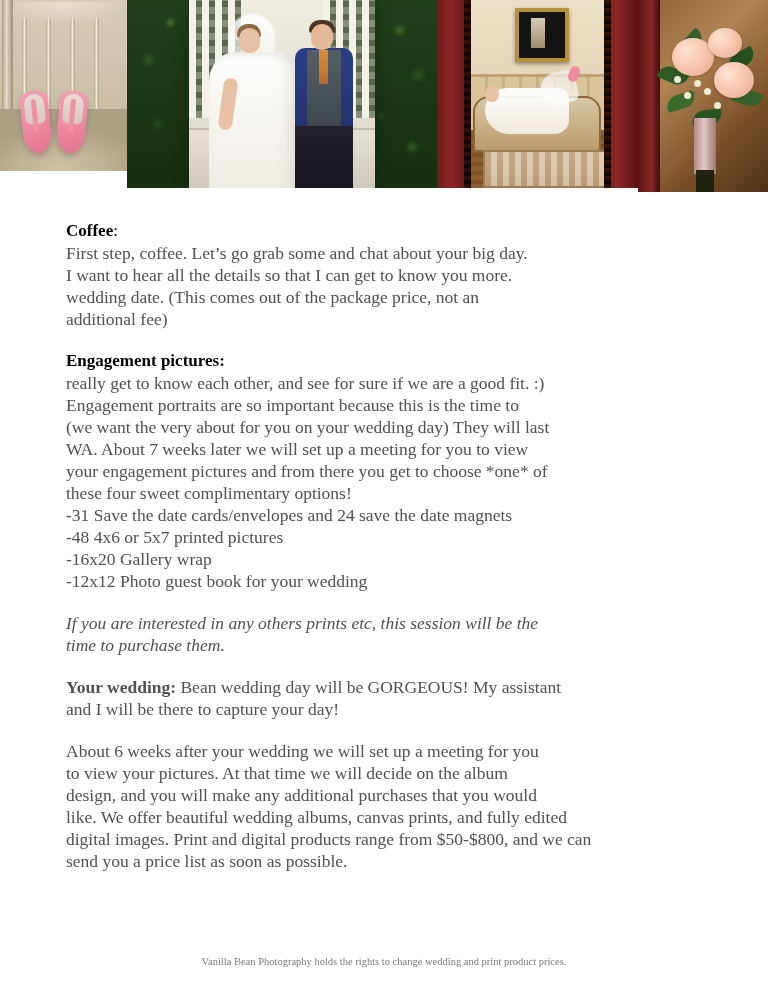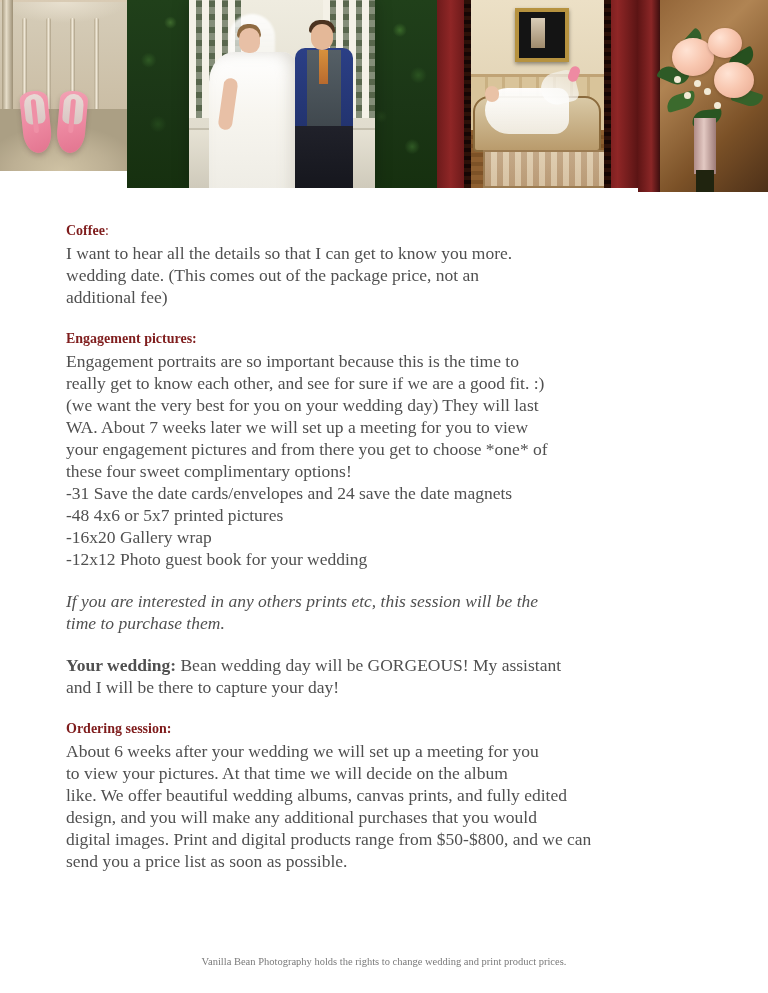--- a/index.html
+++ b/index.html
@@ -292,23 +292,23 @@
 
   
   .content {
     padding: 24px 66px 0 66px;
     box-sizing: border-box;
   }
   .section { margin: 0 0 20px 0; }
   .section:last-of-type { margin-bottom: 0; }
   .heading {
     font-weight: bold;
-    font-size: 14px;
+    font-size: 17px;
     line-height: 22px;
-    color: #7f1d1d;
+    color: #000000;
   }
   .heading .plain { font-weight: normal; }
   .body-line {
     font-size: 17.5px;
     line-height: 22px;
     color: #505050;
     white-space: nowrap;
   }
   .italic-block .body-line { font-style: italic; }
   .inline-head {
@@ -424,54 +424,54 @@
       <div class="stembase"></div>
     </div>
   </div>
 
 </div>
 
 <div class="content">
 
   <div class="section">
     <div class="heading"><span>Coffee</span><span class="plain">:</span></div>
+    <div class="body-line">First step, coffee. Let’s go grab some and chat about your big day.</div>
     <div class="body-line">I want to hear all the details so that I can get to know you more.</div>
     <div class="body-line">wedding date. (This comes out of the package price, not an</div>
     <div class="body-line">additional fee)</div>
   </div>
 
   <div class="section">
     <div class="heading"><span>Engagement pictures:</span></div>
+    <div class="body-line">really get to know each other, and see for sure if we are a good fit. :)</div>
     <div class="body-line">Engagement portraits are so important because this is the time to</div>
-    <div class="body-line">really get to know each other, and see for sure if we are a good fit. :)</div>
-    <div class="body-line">(we want the very best for you on your wedding day) They will last</div>
+    <div class="body-line">(we want the very about for you on your wedding day) They will last</div>
     <div class="body-line">WA. About 7 weeks later we will set up a meeting for you to view</div>
     <div class="body-line">your engagement pictures and from there you get to choose *one* of</div>
     <div class="body-line">these four sweet complimentary options!</div>
     <div class="body-line">-31 Save the date cards/envelopes and 24 save the date magnets</div>
     <div class="body-line">-48 4x6 or 5x7 printed pictures</div>
     <div class="body-line">-16x20 Gallery wrap</div>
     <div class="body-line">-12x12 Photo guest book for your wedding</div>
   </div>
 
   <div class="section italic-block">
     <div class="body-line">If you are interested in any others prints etc, this session will be the</div>
     <div class="body-line">time to purchase them.</div>
   </div>
 
   <div class="section">
     <div class="body-line"><span class="inline-head">Your wedding:</span><span> Bean wedding day will be GORGEOUS! My assistant</span></div>
     <div class="body-line">and I will be there to capture your day!</div>
   </div>
 
   <div class="section">
-    <div class="heading"><span>Ordering session:</span></div>
     <div class="body-line">About 6 weeks after your wedding we will set up a meeting for you</div>
     <div class="body-line">to view your pictures. At that time we will decide on the album</div>
+    <div class="body-line">design, and you will make any additional purchases that you would</div>
     <div class="body-line">like. We offer beautiful wedding albums, canvas prints, and fully edited</div>
-    <div class="body-line">design, and you will make any additional purchases that you would</div>
     <div class="body-line">digital images. Print and digital products range from $50-$800, and we can</div>
     <div class="body-line">send you a price list as soon as possible.</div>
   </div>
 
 </div>
 
 <div class="footer">Vanilla Bean Photography holds the rights to change wedding and print product prices.</div>
 
 </body></html>

